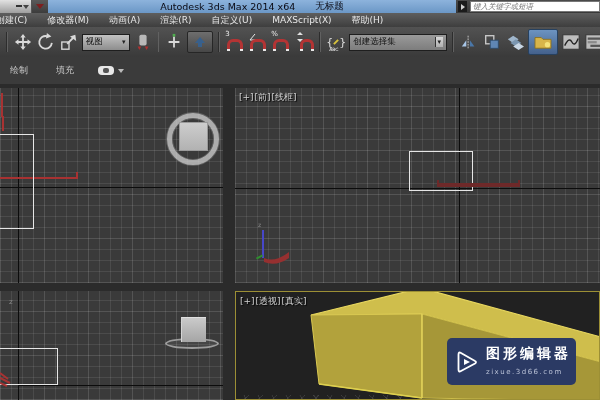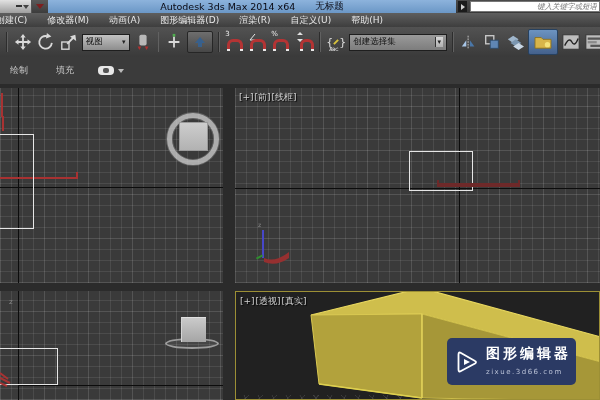--- a/index.html
+++ b/index.html
@@ -17,21 +17,21 @@
   .qa-dark .car{position:absolute;left:4px;top:4px;width:0;height:0;
             border-left:4px solid transparent;border-right:4px solid transparent;border-top:5px solid #7d1f1f;}
   .title-blue{width:409px;height:13px;background:linear-gradient(#8db3dc,#6b97c6);
               display:flex;align-items:center;justify-content:center;gap:20px;
               font-size:9.5px;color:#0a0a14;white-space:nowrap;overflow:hidden;}
   .title-right{flex:1;height:13px;background:linear-gradient(#4a4a4a,#383838);
                display:flex;align-items:center;gap:3px;padding-left:2px;}
   .srch-btn{width:9px;height:11px;background:#1b1b1b;display:flex;align-items:center;justify-content:center;}
   .srch-btn:after{content:"";border-left:4px solid #cfcfcf;border-top:3px solid transparent;border-bottom:3px solid transparent;}
   .srch{width:124px;height:9px;background:#fff;border:1px solid #777;font-size:7.5px;
-        font-style:italic;color:#8a8a8a;padding:0 2px;font-family:inherit;text-align:right;}
+        font-style:italic;color:#8a8a8a;padding:0 2px;font-family:inherit;}
   
   #menubar{position:absolute;left:0;top:13px;width:600px;height:14px;
            background:linear-gradient(#5e5e5e,#3e3e3e);border-bottom:1px solid #2c2c2c;
            display:flex;align-items:flex-start;font-size:9px;color:#e8e8e8;white-space:nowrap;overflow:hidden;}
   .menu-item{padding:0 10px;line-height:14px;cursor:default;}
   .menu-item:first-child{margin-left:-14px;}
   
   #toolbar{position:absolute;left:0;top:27px;width:600px;height:30px;
            background:linear-gradient(#525252,#3a3a3a);border-bottom:1px solid #2a2a2a;
            display:flex;align-items:center;gap:3px;padding-left:4px;overflow:hidden;}
@@ -121,23 +121,23 @@
     <div class="title-right">
       <div class="srch-btn"></div>
       <input class="srch" placeholder="键入关键字或短语" style="">
     </div>
   </div>
 
   <div id="menubar">
     <span class="menu-item">创建(C)</span>
     <span class="menu-item">修改器(M)</span>
     <span class="menu-item">动画(A)</span>
-    <span class="menu-item">图形编辑器(D)</span>
     <span class="menu-item">渲染(R)</span>
     <span class="menu-item">自定义(U)</span>
+    <span class="menu-item">MAXScript(X)</span>
     <span class="menu-item">帮助(H)</span>
   </div>
 
   <div id="toolbar">
     <div class="sep"></div>
     <div class="ticn">
       <svg width="18" height="18" viewBox="0 0 20 20">
           <path d="M10 1 L13 5 H11 V9 H15 V7 L19 10 L15 13 V11 H11 V15 H13 L10 19 L7 15 H9 V11 H5 V13 L1 10 L5 7 V9 H9 V5 H7 Z" fill="#d9d9d9"></path>
         </svg>
     </div>

